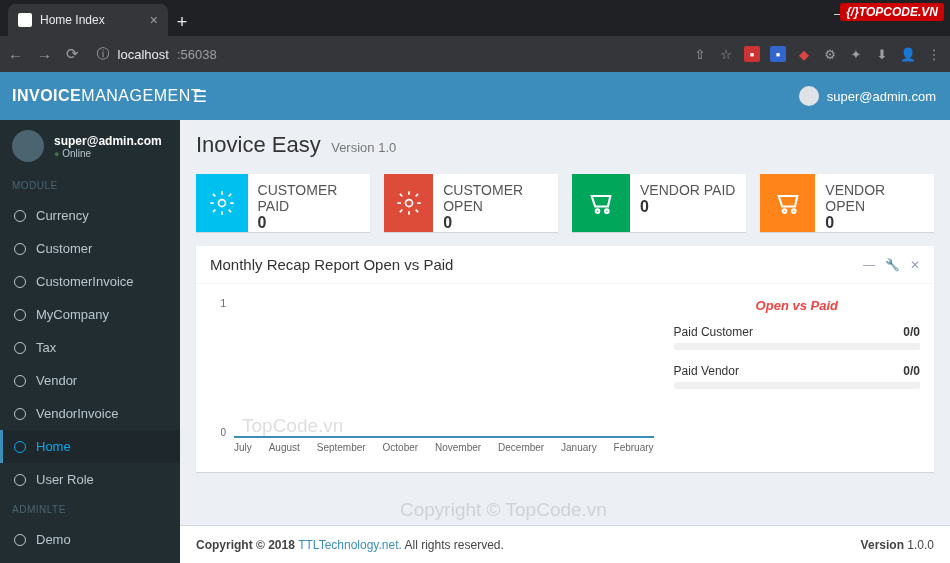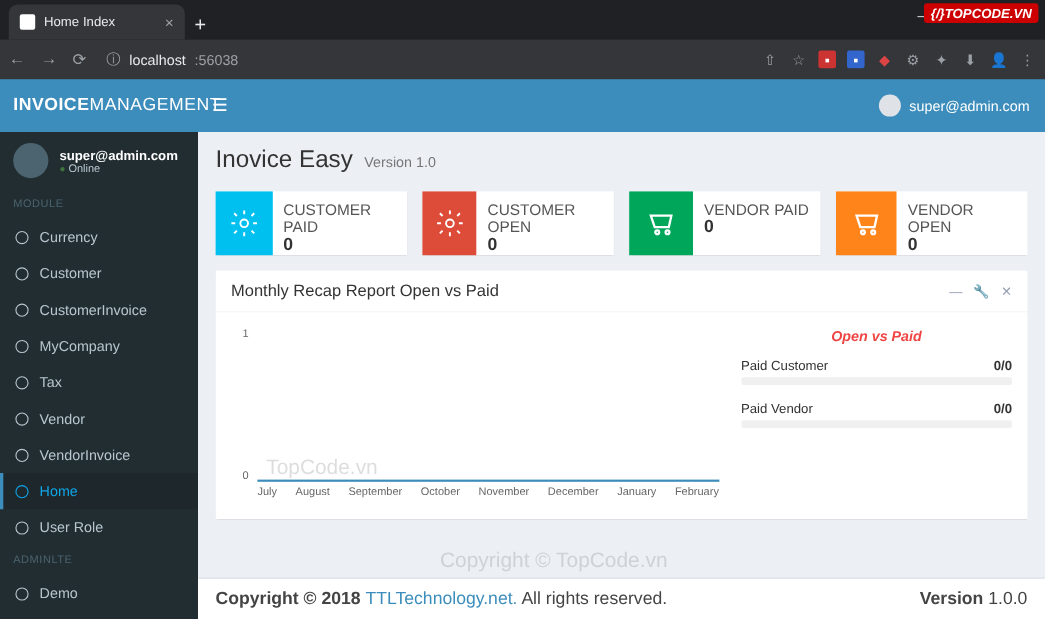--- a/index.html
+++ b/index.html
@@ -75,21 +75,21 @@
 .chart-line { position: absolute; left: 24px; right: 0; bottom: 20px; height: 2px; background: #3c8dbc; }
 
 .recap-side { flex: 1; }
 .recap-title { text-align: center; font-weight: 700; font-size: 13px; color: #ef4444; margin-bottom: 12px; font-style: italic; }
 .progress-row { margin-bottom: 14px; }
 .progress-head { display: flex; justify-content: space-between; font-size: 12px; color: #333; margin-bottom: 4px; }
 .progress-bar { height: 7px; background: #f0f0f0; border-radius: 2px; }
 
 .watermark { position: absolute; color: rgba(120,120,120,0.25); font-size: 19px; font-weight: 400; pointer-events: none; }
 
-.footer { height: 38px; background: #fff; border-top: 1px solid #d2d6de; display: flex; align-items: center; padding: 0 16px; font-size: 16px; color: #444; }
+.footer { height: 38px; background: #fff; border-top: 1px solid #d2d6de; display: flex; align-items: center; padding: 0 16px; font-size: 12px; color: #444; }
 .footer a { color: #3c8dbc; text-decoration: none; }
 .footer .ver { margin-left: auto; }
 </style>
 </head>
 <body>
 
 <div class="browser-chrome">
   <div class="tab-bar">
     <div class="tab">
       <span class="favicon"></span>

